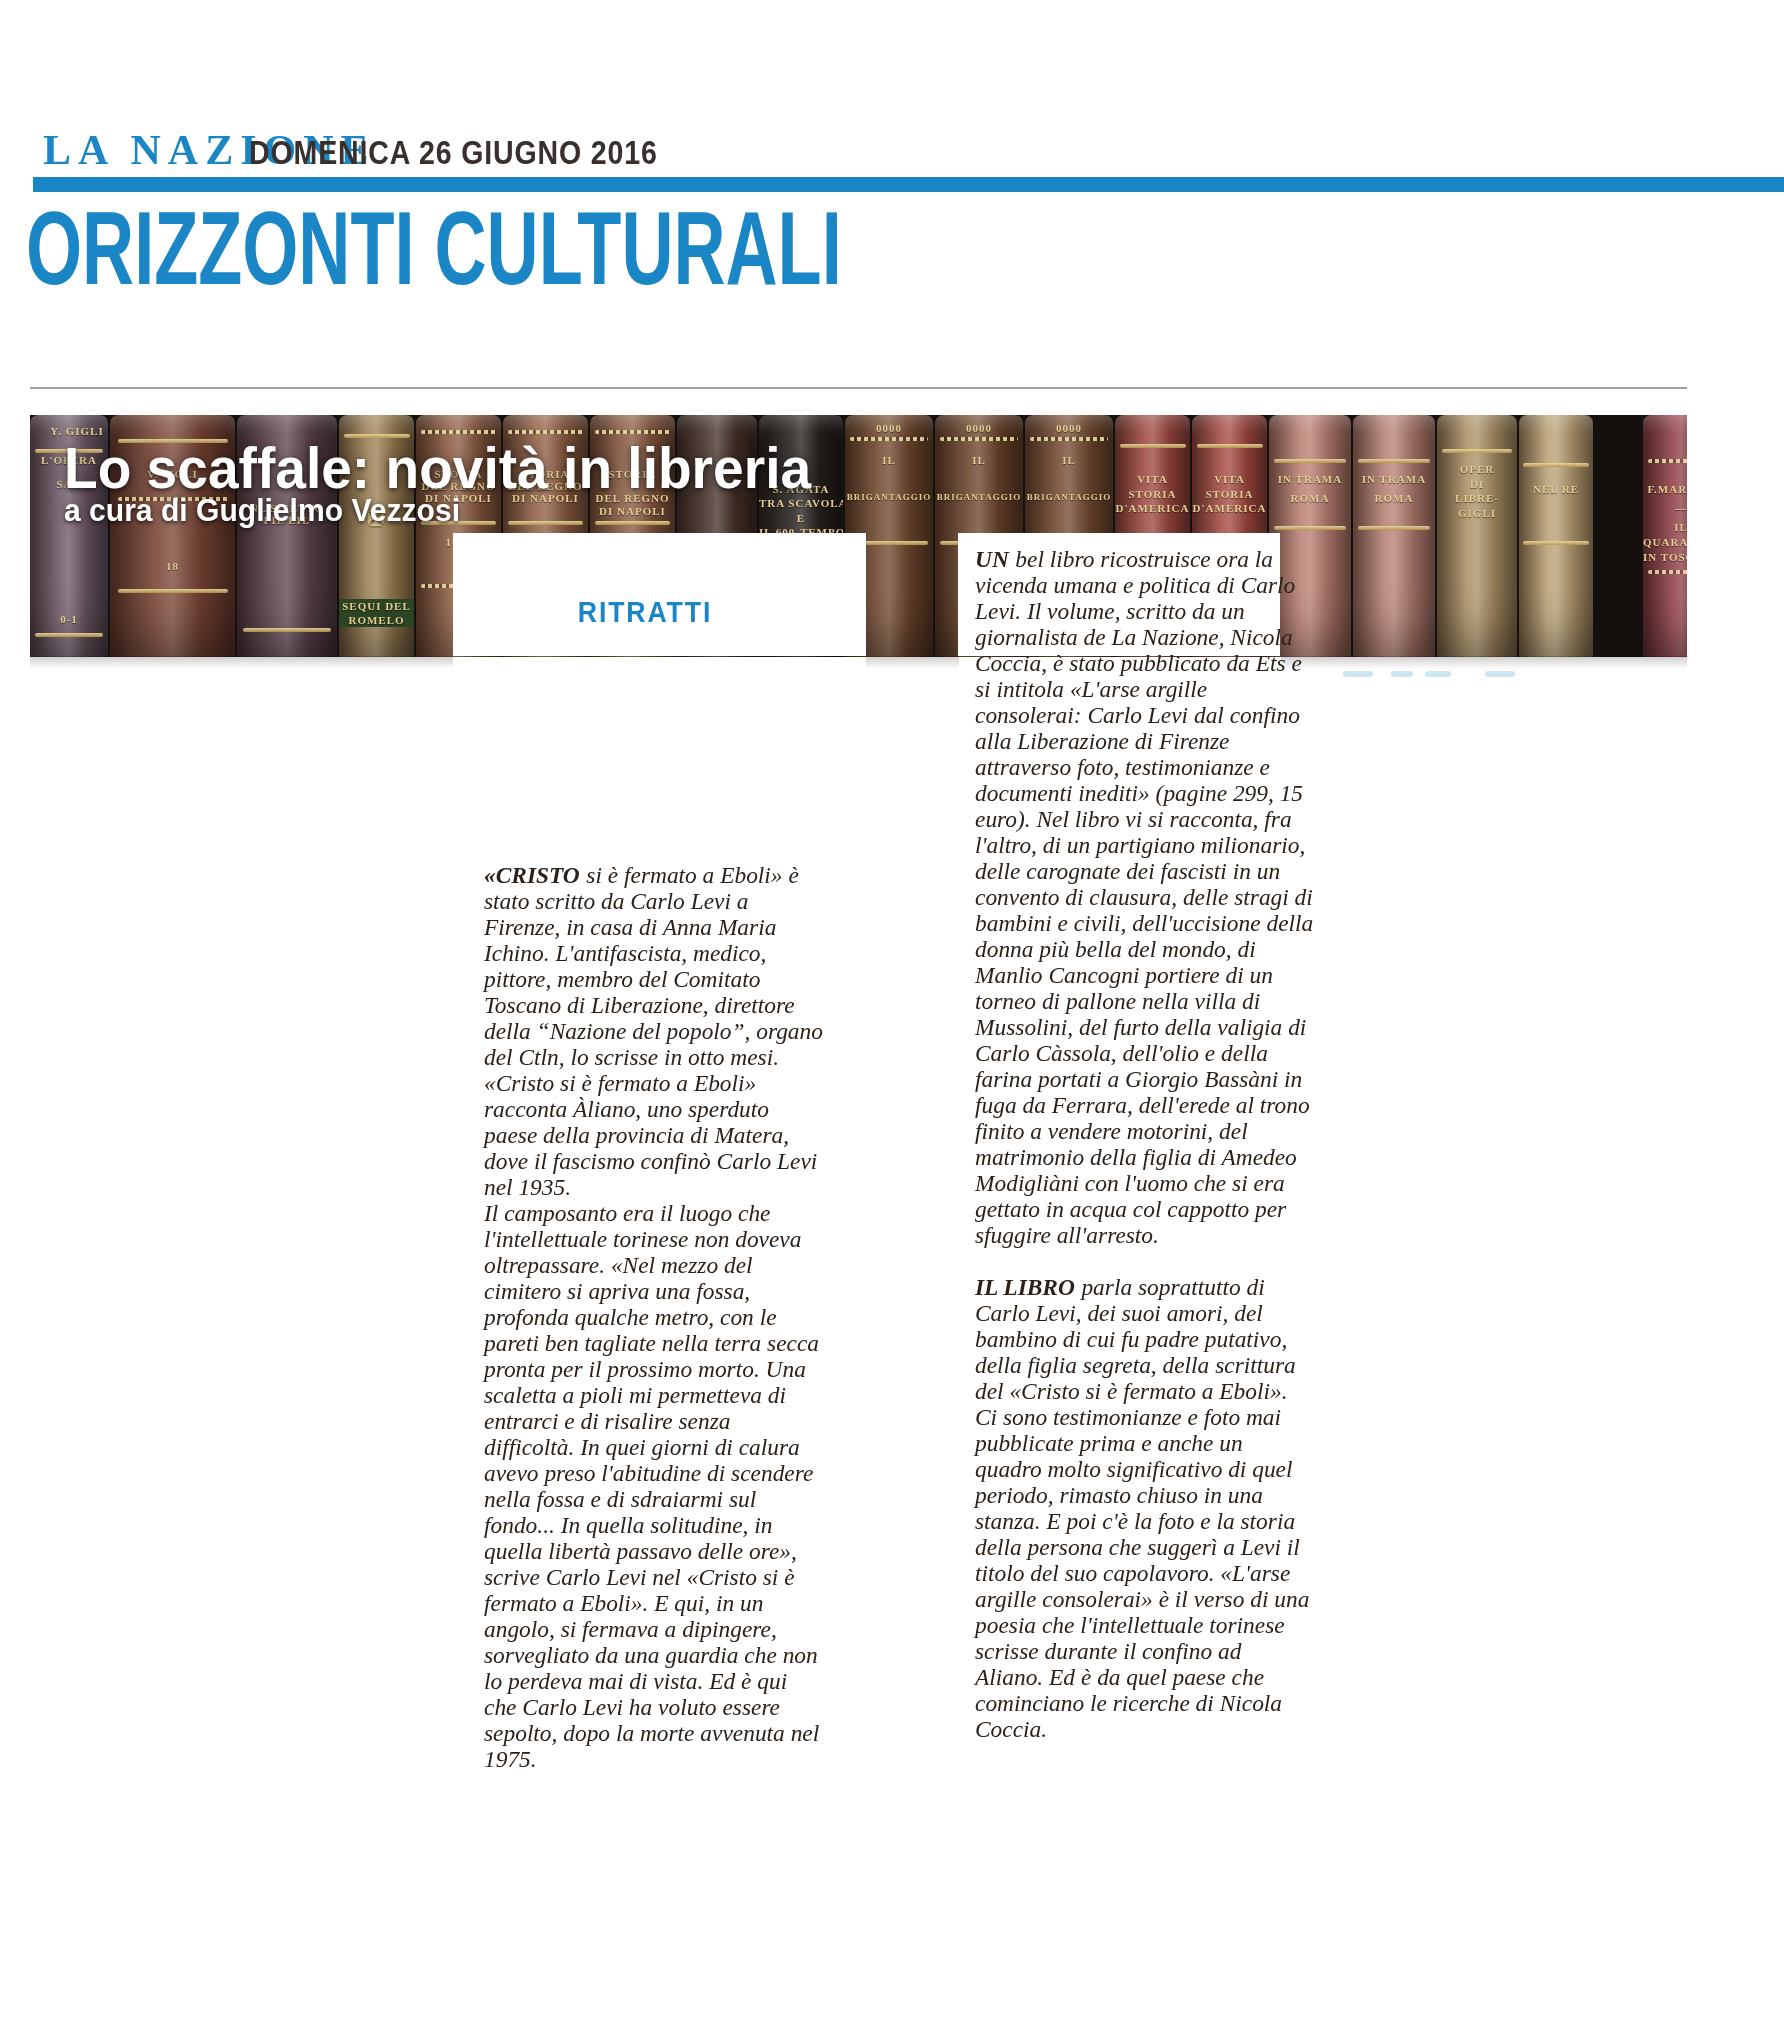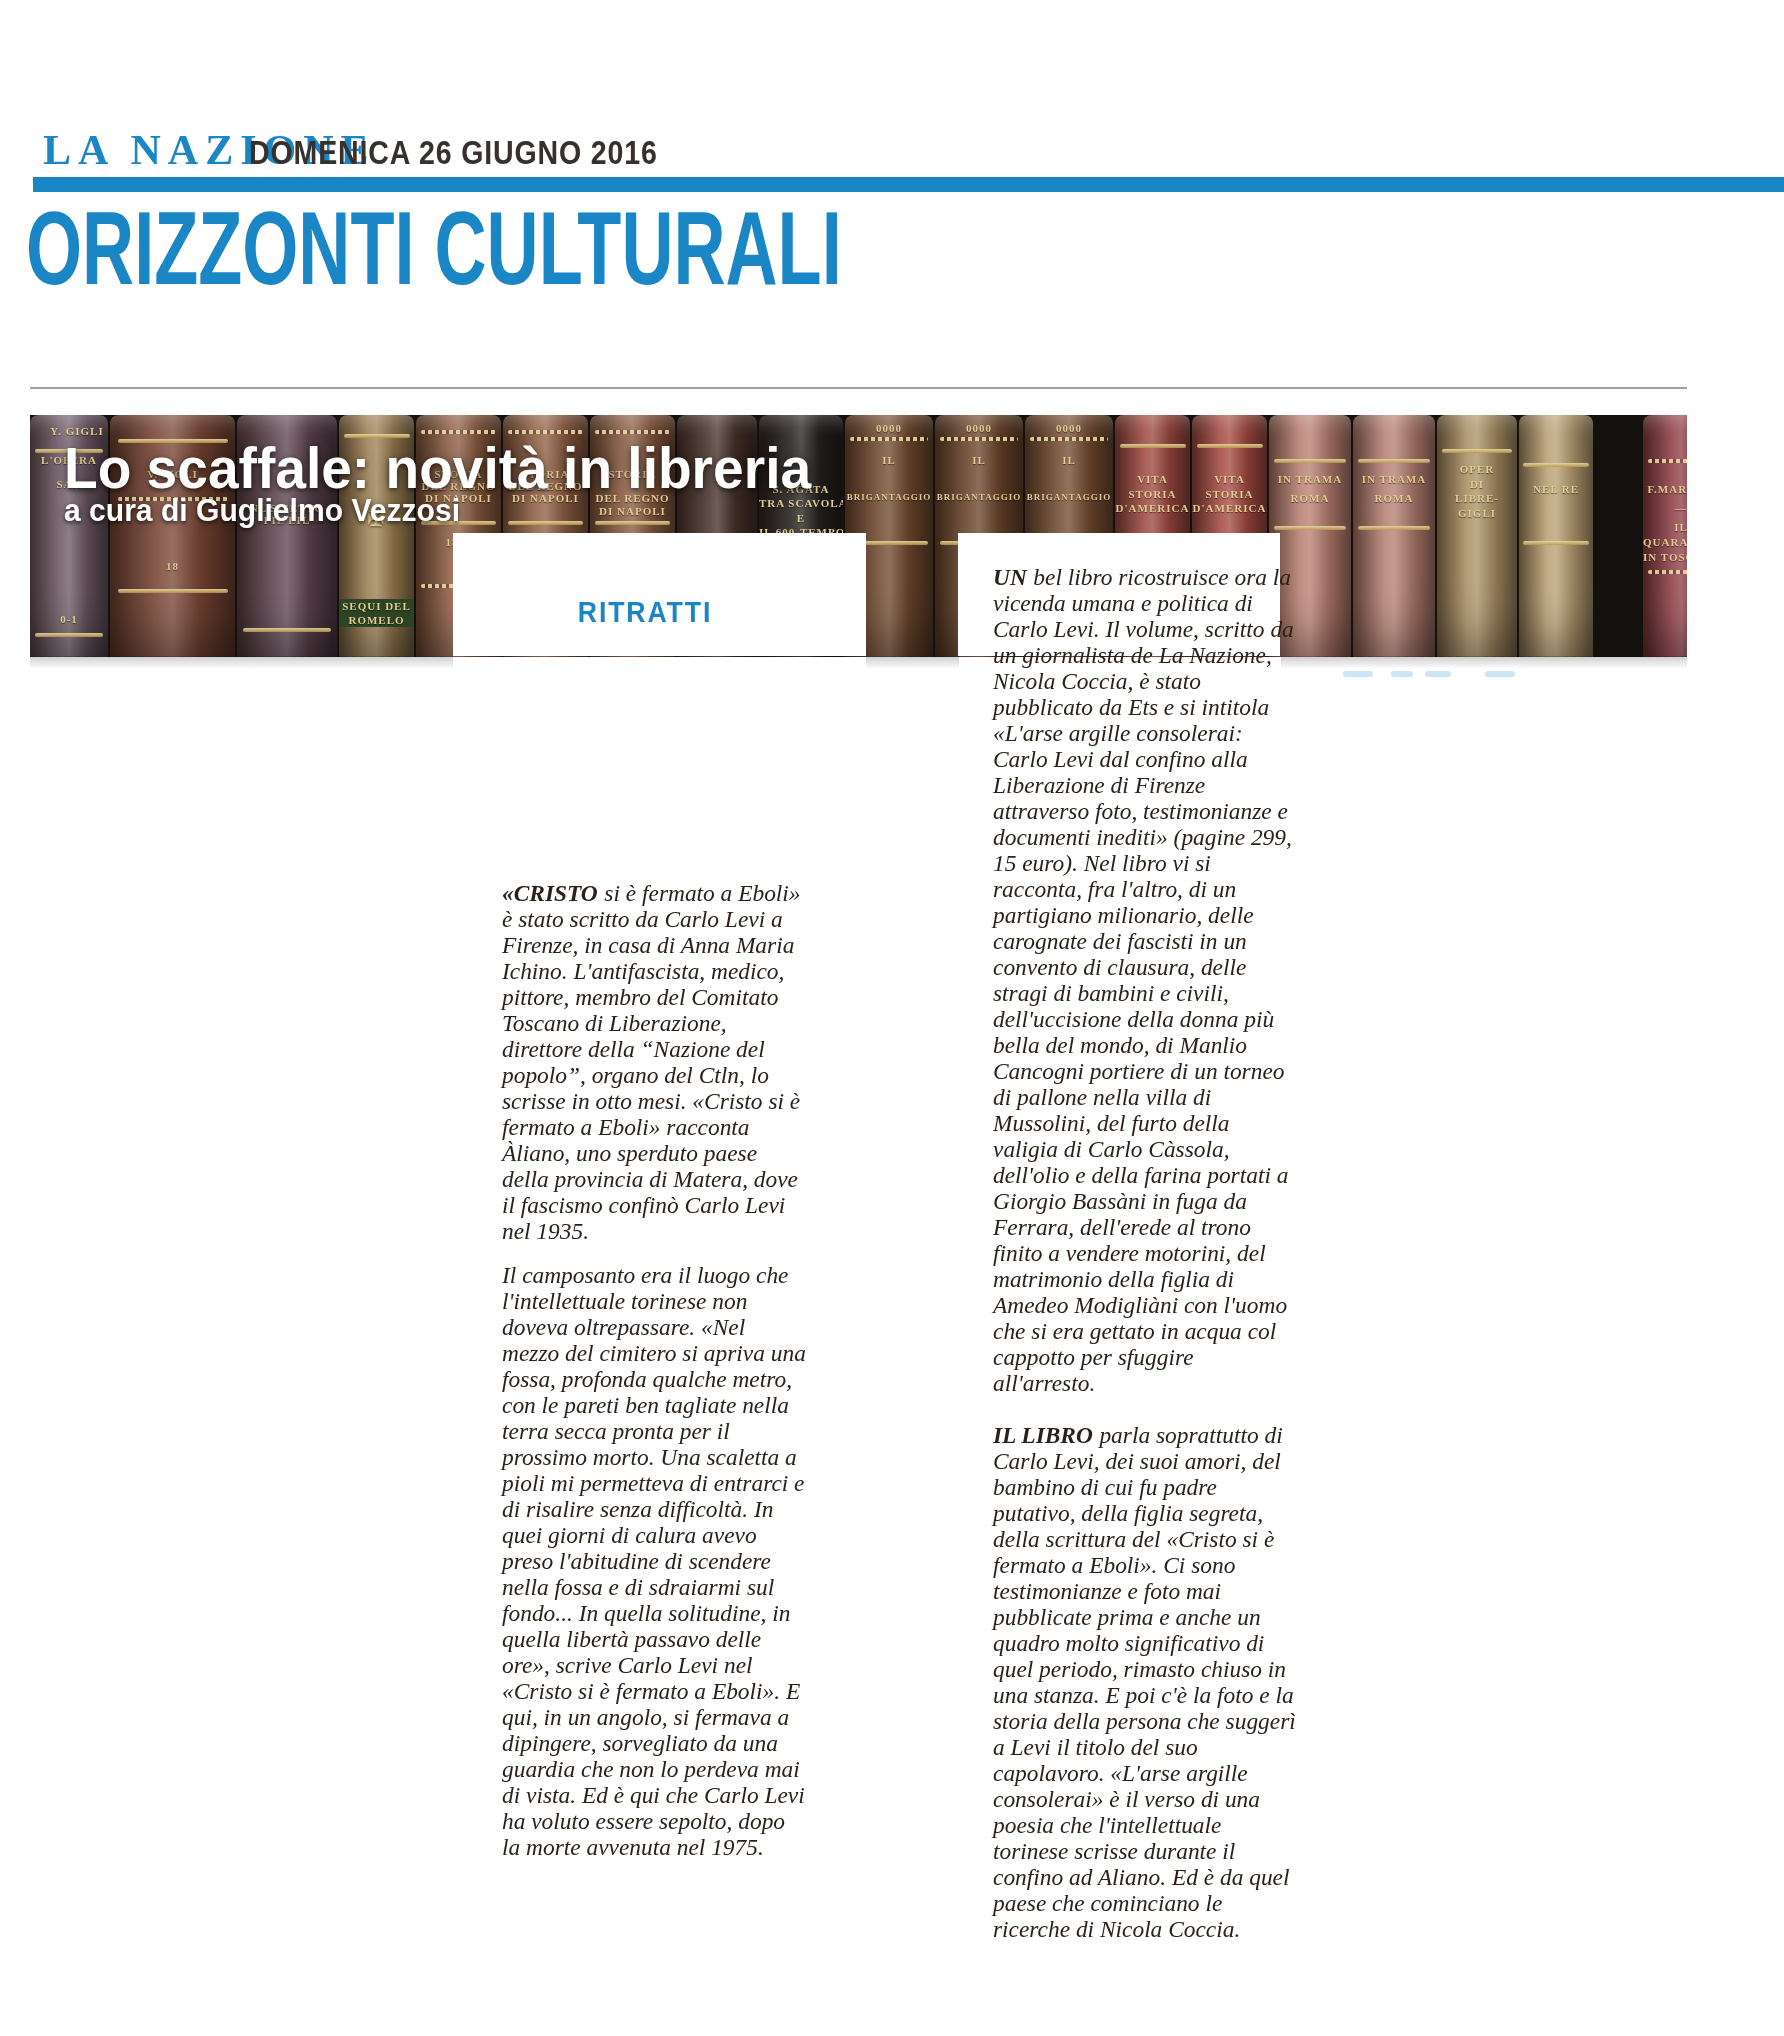--- a/index.html
+++ b/index.html
@@ -56,21 +56,21 @@
   .kicker-label{position:absolute;left:466px;top:598px;width:358px;text-align:center;
         font-family:"Liberation Sans",sans-serif;font-weight:bold;font-size:29px;line-height:1;
         letter-spacing:2px;color:var(--accent_blue);transform:scaleX(.92);transform-origin:center top;}
   .headline{position:absolute;left:466px;top:653px;width:358px;text-align:center;
         font-family:"Liberation Serif",serif;font-weight:normal;font-size:55px;line-height:58px;
         color:var(--headline_ink);}
   .headline span{display:block;}
 
   .body-col{position:absolute;font-family:"Liberation Serif",serif;font-style:italic;
         font-size:23.4px;line-height:26px;color:var(--body_ink);}
-  .body-col p{margin:18px;}
+  .body-col p{margin:0;}
   .col-left{left:484px;top:862px;width:340px;}
   .col-right{left:975px;top:546px;width:340px;}
   .col-right p.second{margin-top:26px;}
   .lead{font-weight:bold;margin-right:.28em;}
 </style>
 </head>
 <body>
 
 <div class="page">
 

